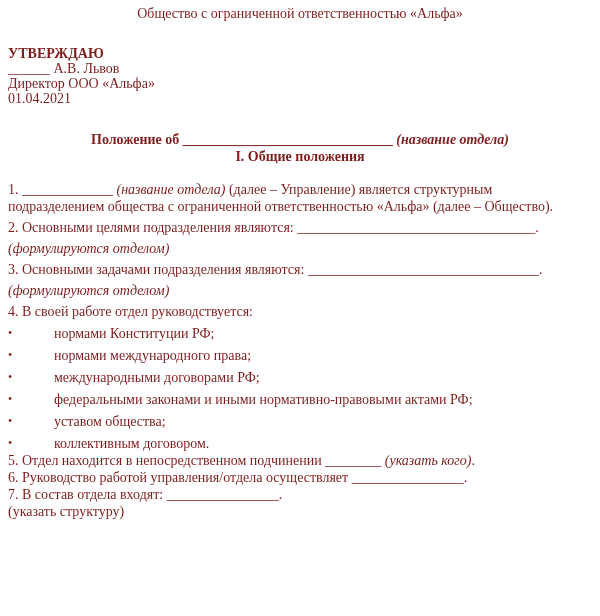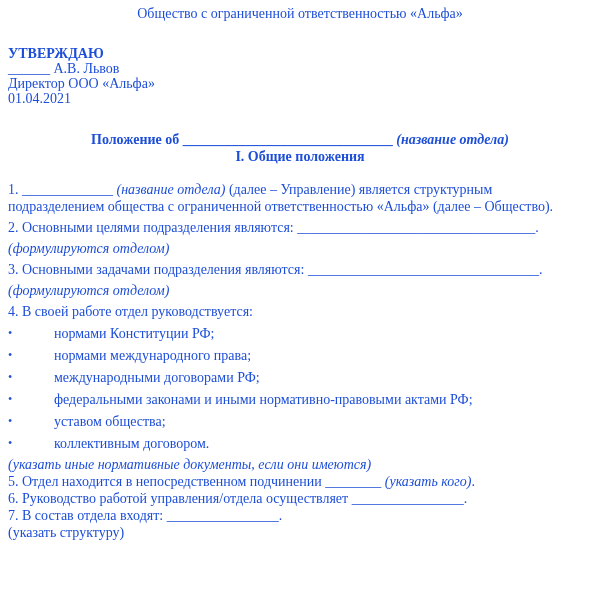--- a/index.html
+++ b/index.html
@@ -2,21 +2,21 @@
 <html><head>
 <meta charset="utf-8">
 <style>
   html, body { margin: 0; padding: 0; background: #ffffff; }
   .page {
     position: relative;
     width: 600px;
     height: 616px;
     box-sizing: border-box;
     background: #ffffff;
-    color: #1d4ed8;
+    color: #7f1d1d;
     font-family: "Liberation Serif", serif;
     font-size: 14px;
     padding: 5px 8px 0 8px;
     overflow: hidden;
   }
   .center { text-align: center; }
   .italic { font-style: italic; }
 
   .company-title { line-height: 17px; }
 
@@ -116,21 +116,20 @@
     <li>
       <span class="bullet-glyph">•</span>
       <span>уставом общества;</span>
     </li>
     <li>
       <span class="bullet-glyph">•</span>
       <span>коллективным договором.</span>
     </li>
   </ul>
 
-  <p class="para note">(указать иные нормативные документы, если они имеются)</p>
 
   <p class="para para-sp"><span>5. Отдел находится в непосредственном подчинении</span> <span>________</span> <span class="italic">(указать кого)</span><span>.</span></p>
 
   <p class="para para-sp"><span>6. Руководство работой управления/отдела осуществляет</span> <span>________________</span><span>.</span></p>
 
   <p class="para para-sp"><span>7. В состав отдела входят:</span> <span>________________</span><span>.</span></p>
 
   <p class="para para-sp note-plain">(указать структуру)</p>
 
 </div>

